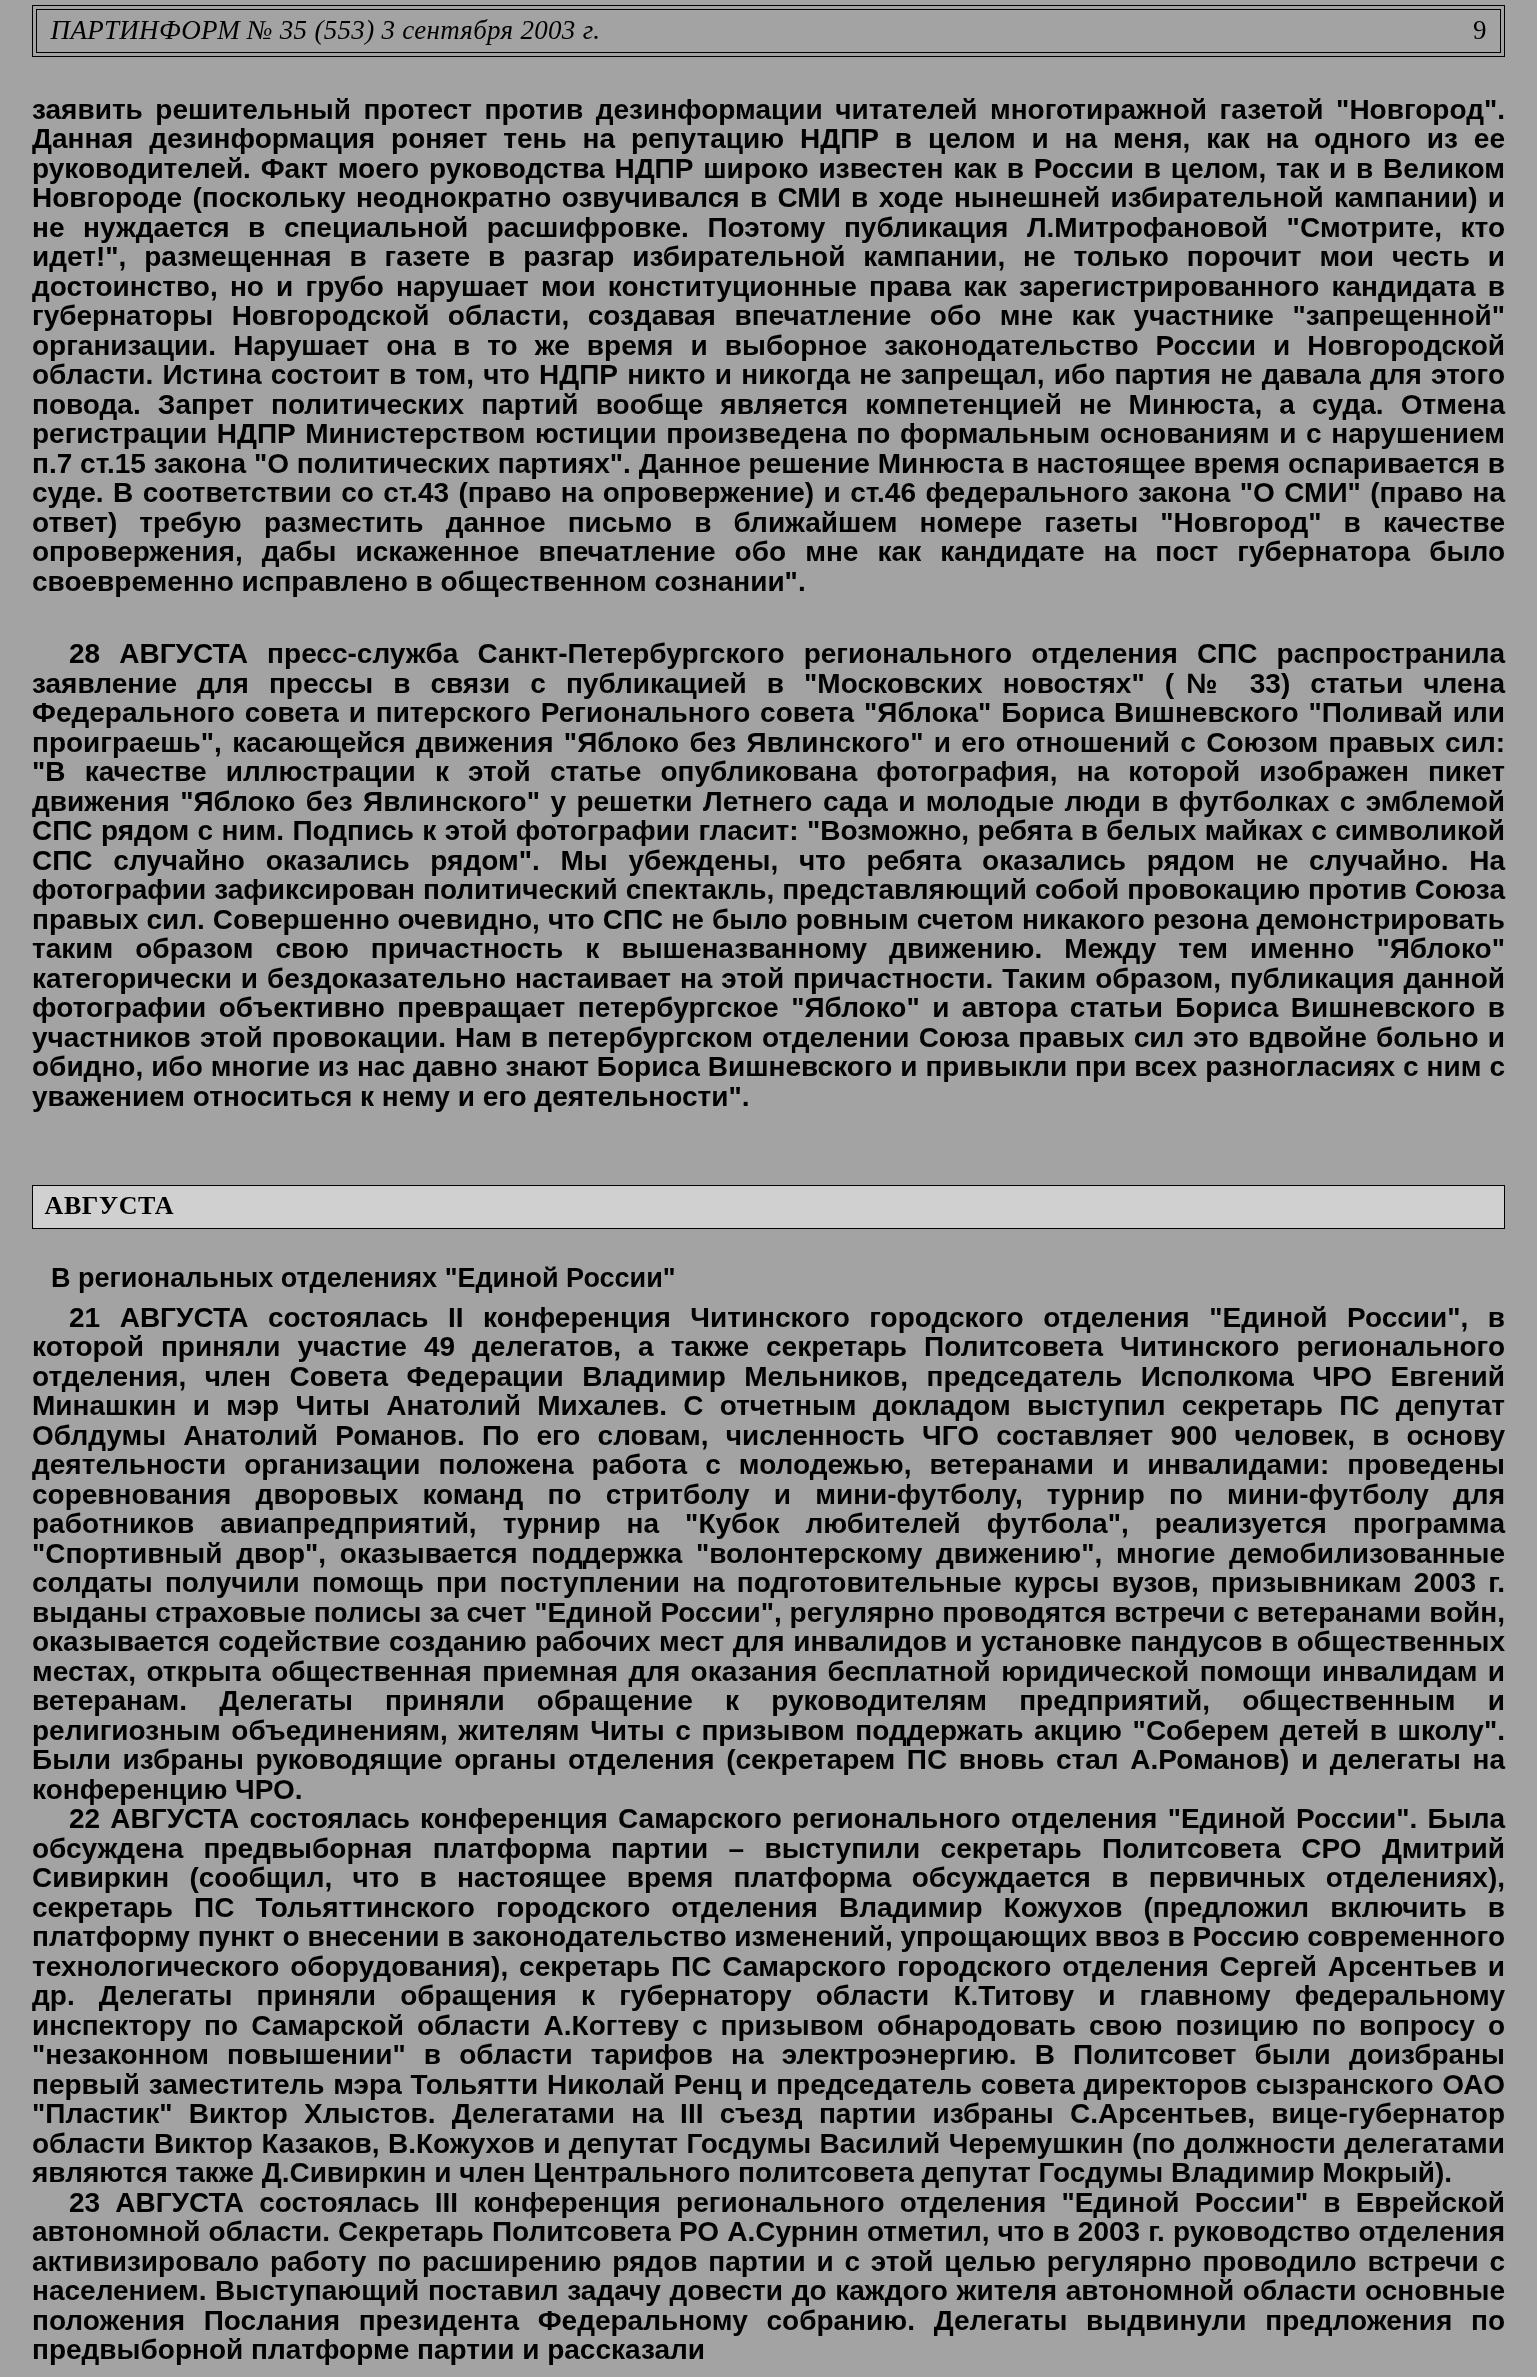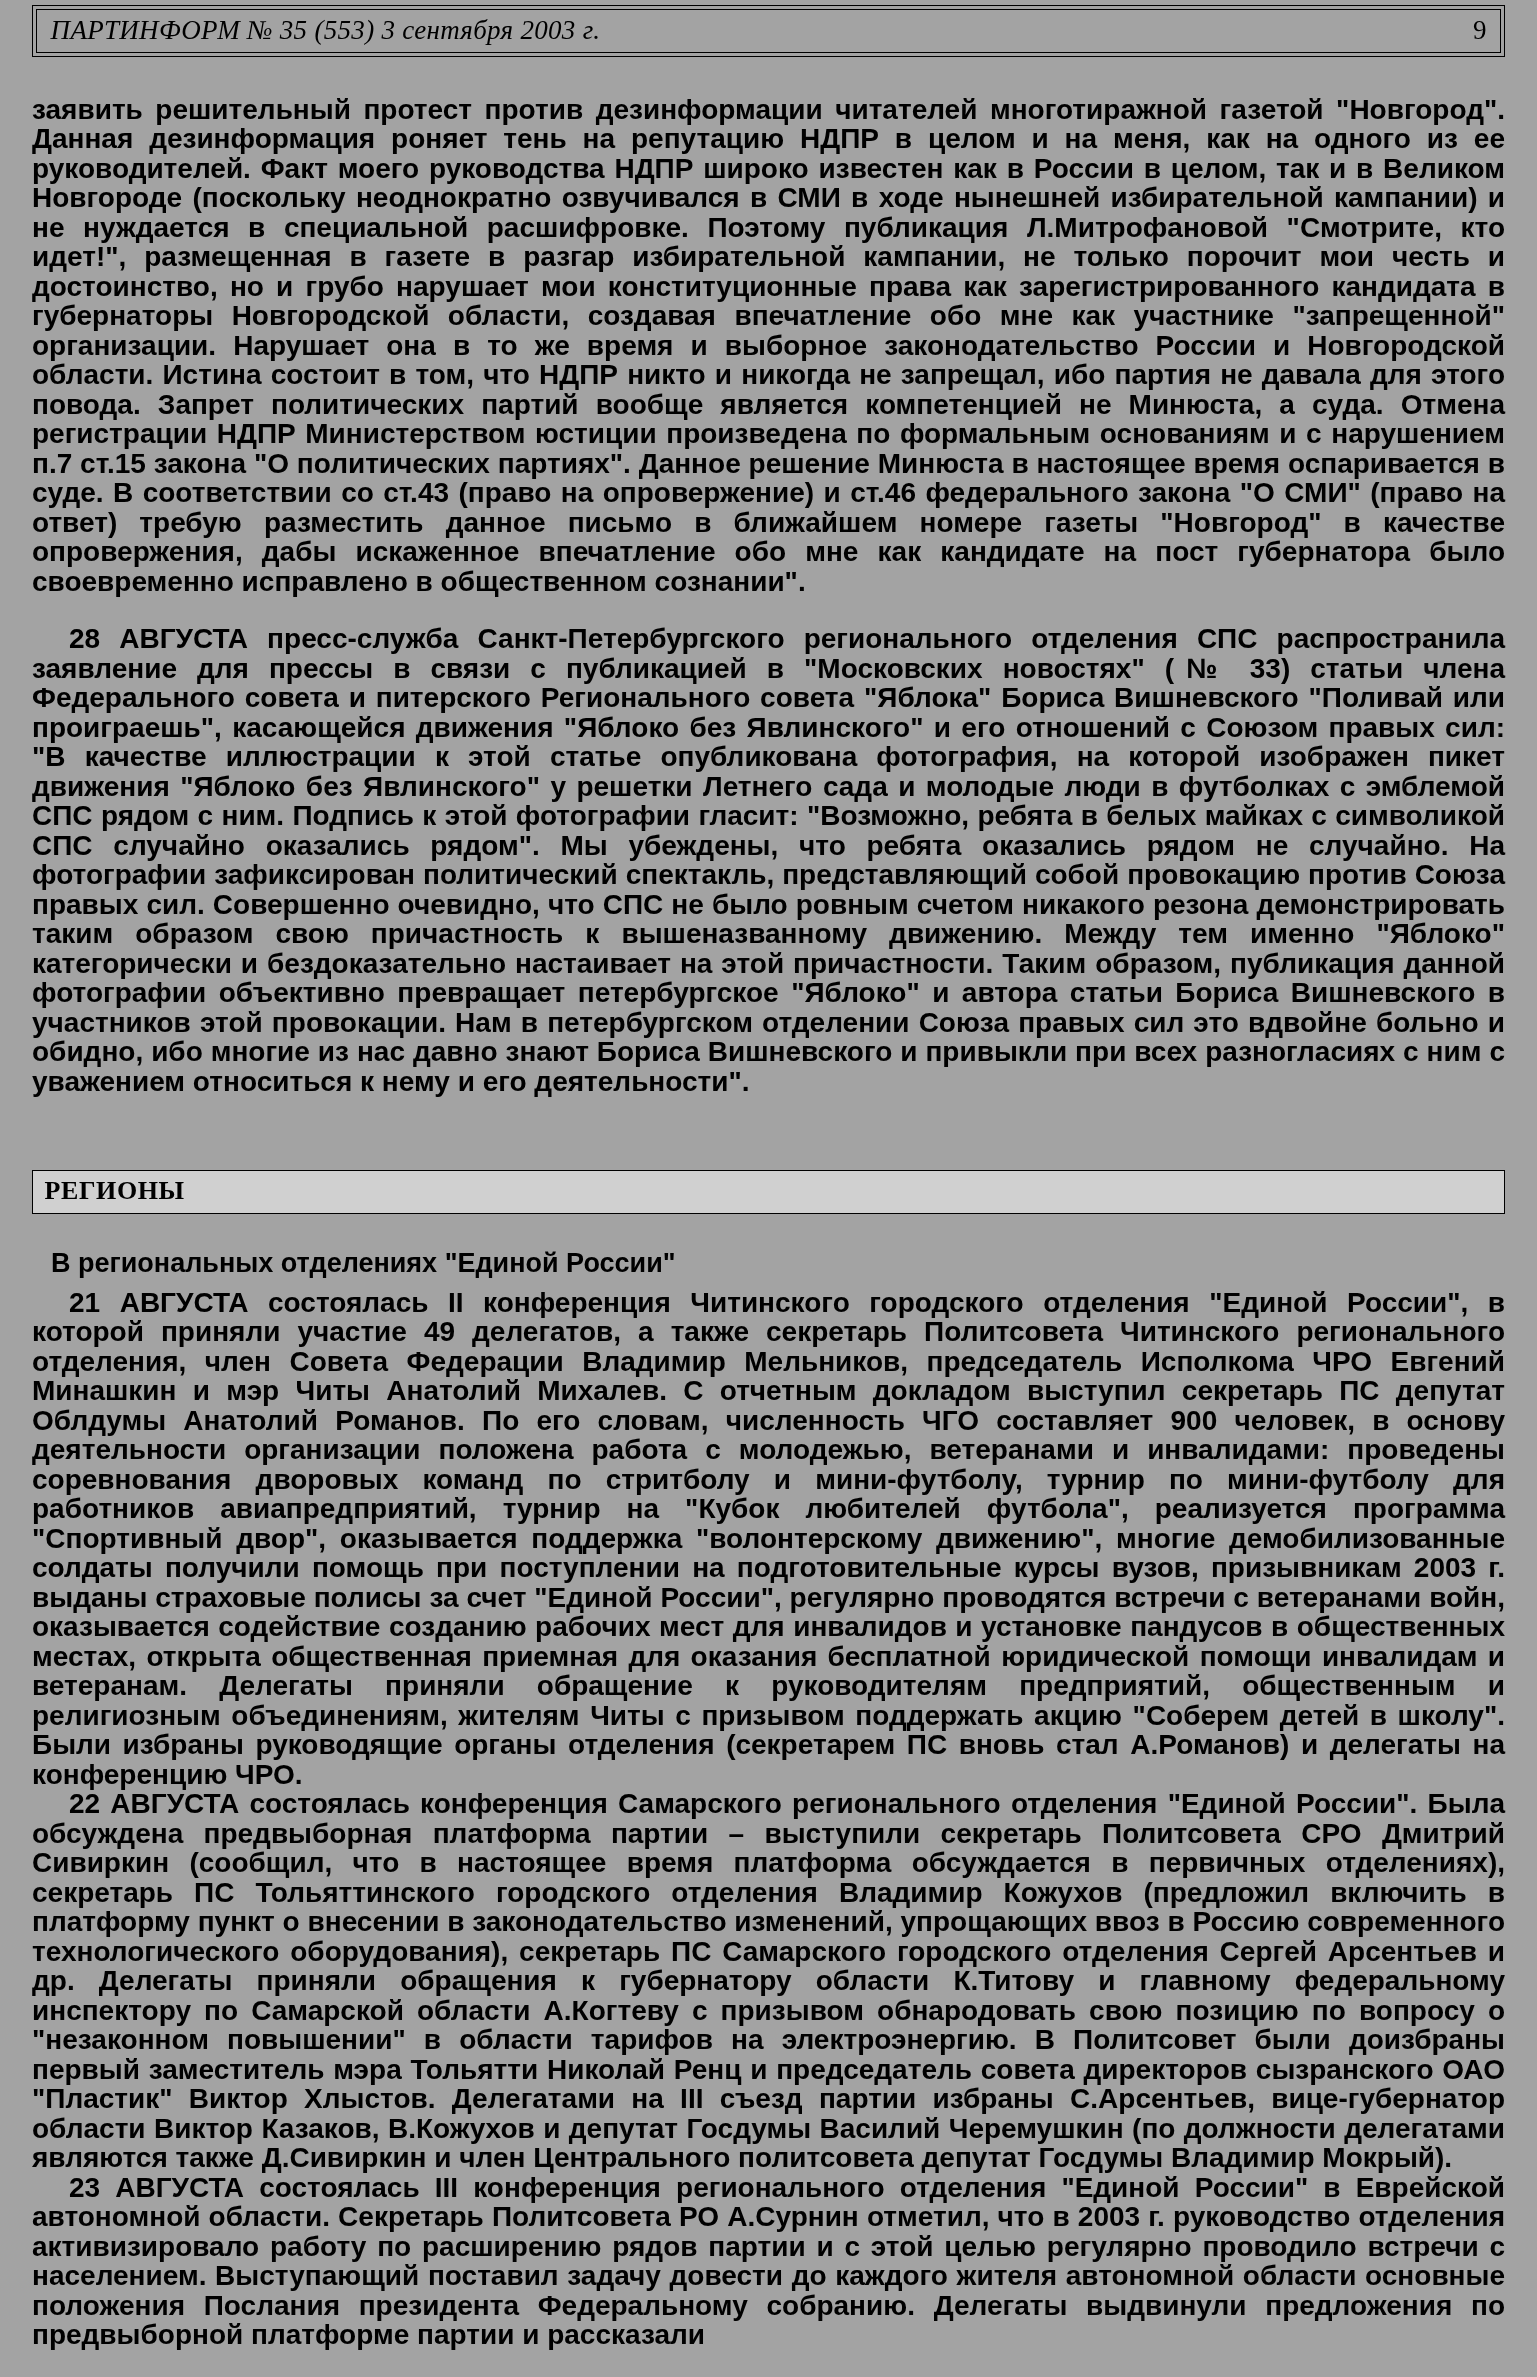--- a/index.html
+++ b/index.html
@@ -39,21 +39,21 @@
     font-size: 27px;
   }
   
   .body-text p {
     font-size: 28px;
     line-height: 29.5px;
     text-align: justify;
   }
   p.bold { font-weight: bold; }
   p.indent { text-indent: 37px; }
-  .para-gap { margin-top: 28px; }
+  .para-gap { margin-top: 43px; }
   
   .section-banner {
     margin-top: 74px;
     background: var(--banner-bg, #d0d0d0);
     border: 1.3px solid #000;
     padding: 5.1px 11.5px 6.4px 11.5px;
   }
   .section-banner span {
     font-family: "Liberation Serif", "DejaVu Serif", serif;
     font-weight: bold;
@@ -81,21 +81,21 @@
     </div>
   </header>
 
   <main class="body-text">
 
     <p class="bold">заявить решительный протест против дезинформации читателей многотиражной газетой "Новгород". Данная дезинформация роняет тень на репутацию НДПР в целом и на меня, как на одного из ее руководителей. Факт моего руководства НДПР широко известен как в России в целом, так и в Великом Новгороде (поскольку неоднократно озвучивался в СМИ в ходе нынешней избирательной кампании) и не нуждается в специальной расшифровке. Поэтому публикация Л.Митрофановой "Смотрите, кто идет!", размещенная в газете в разгар избирательной кампании, не только порочит мои честь и достоинство, но и грубо нарушает мои конституционные права как зарегистрированного кандидата в губернаторы Новгородской области, создавая впечатление обо мне как участнике "запрещенной" организации. Нарушает она в то же время и выборное законодательство России и Новгородской области. Истина состоит в том, что НДПР никто и никогда не запрещал, ибо партия не давала для этого повода. Запрет политических партий вообще является компетенцией не Минюста, а суда. Отмена регистрации НДПР Министерством юстиции произведена по формальным основаниям и с нарушением п.7 ст.15 закона "О политических партиях". Данное решение Минюста в настоящее время оспаривается в суде. В соответствии со ст.43 (право на опровержение) и ст.46 федерального закона "О СМИ" (право на ответ) требую разместить данное письмо в ближайшем номере газеты "Новгород" в качестве опровержения, дабы искаженное впечатление обо мне как кандидате на пост губернатора было своевременно исправлено в общественном сознании".</p>
 
     <p class="bold indent para-gap">28 АВГУСТА пресс-служба Санкт-Петербургского регионального отделения СПС распространила заявление для прессы в связи с публикацией в "Московских новостях" (№ 33) статьи члена Федерального совета и питерского Регионального совета "Яблока" Бориса Вишневского "Поливай или проиграешь", касающейся движения "Яблоко без Явлинского" и его отношений с Союзом правых сил: "В качестве иллюстрации к этой статье опубликована фотография, на которой изображен пикет движения "Яблоко без Явлинского" у решетки Летнего сада и молодые люди в футболках с эмблемой СПС рядом с ним. Подпись к этой фотографии гласит: "Возможно, ребята в белых майках с символикой СПС случайно оказались рядом". Мы убеждены, что ребята оказались рядом не случайно. На фотографии зафиксирован политический спектакль, представляющий собой провокацию против Союза правых сил. Совершенно очевидно, что СПС не было ровным счетом никакого резона демонстрировать таким образом свою причастность к вышеназванному движению. Между тем именно "Яблоко" категорически и бездоказательно настаивает на этой причастности. Таким образом, публикация данной фотографии объективно превращает петербургское "Яблоко" и автора статьи Бориса Вишневского в участников этой провокации. Нам в петербургском отделении Союза правых сил это вдвойне больно и обидно, ибо многие из нас давно знают Бориса Вишневского и привыкли при всех разногласиях с ним с уважением относиться к нему и его деятельности".</p>
 
     <div class="section-banner">
-      <span>РЕГИОНЫ</span>
+      <span>АВГУСТА</span>
     </div>
 
     <h2 class="subsection-title">В региональных отделениях "Единой России"</h2>
 
     <div class="subsection-body">
       <p class="indent">21 АВГУСТА состоялась II конференция Читинского городского отделения "Единой России", в которой приняли участие 49 делегатов, а также секретарь Политсовета Читинского регионального отделения, член Совета Федерации Владимир Мельников, председатель Исполкома ЧРО Евгений Минашкин и мэр Читы Анатолий Михалев. С отчетным докладом выступил секретарь ПС депутат Облдумы Анатолий Романов. По его словам, численность ЧГО составляет 900 человек, в основу деятельности организации положена работа с молодежью, ветеранами и инвалидами: проведены соревнования дворовых команд по стритболу и мини-футболу, турнир по мини-футболу для работников авиапредприятий, турнир на "Кубок любителей футбола", реализуется программа "Спортивный двор", оказывается поддержка "волонтерскому движению", многие демобилизованные солдаты получили помощь при поступлении на подготовительные курсы вузов, призывникам 2003 г. выданы страховые полисы за счет "Единой России", регулярно проводятся встречи с ветеранами войн, оказывается содействие созданию рабочих мест для инвалидов и установке пандусов в общественных местах, открыта общественная приемная для оказания бесплатной юридической помощи инвалидам и ветеранам. Делегаты приняли обращение к руководителям предприятий, общественным и религиозным объединениям, жителям Читы с призывом поддержать акцию "Соберем детей в школу". Были избраны руководящие органы отделения (секретарем ПС вновь стал А.Романов) и делегаты на конференцию ЧРО.</p>
 
       <p class="indent">22 АВГУСТА состоялась конференция Самарского регионального отделения "Единой России". Была обсуждена предвыборная платформа партии – выступили секретарь Политсовета СРО Дмитрий Сивиркин (сообщил, что в настоящее время платформа обсуждается в первичных отделениях), секретарь ПС Тольяттинского городского отделения Владимир Кожухов (предложил включить в платформу пункт о внесении в законодательство изменений, упрощающих ввоз в Россию современного технологического оборудования), секретарь ПС Самарского городского отделения Сергей Арсентьев и др. Делегаты приняли обращения к губернатору области К.Титову и главному федеральному инспектору по Самарской области А.Когтеву с призывом обнародовать свою позицию по вопросу о "незаконном повышении" в области тарифов на электроэнергию. В Политсовет были доизбраны первый заместитель мэра Тольятти Николай Ренц и председатель совета директоров сызранского ОАО "Пластик" Виктор Хлыстов. Делегатами на III съезд партии избраны С.Арсентьев, вице-губернатор области Виктор Казаков, В.Кожухов и депутат Госдумы Василий Черемушкин (по должности делегатами являются также Д.Сивиркин и член Центрального политсовета депутат Госдумы Владимир Мокрый).</p>
 
       <p class="indent">23 АВГУСТА состоялась III конференция регионального отделения "Единой России" в Еврейской автономной области. Секретарь Политсовета РО А.Сурнин отметил, что в 2003 г. руководство отделения активизировало работу по расширению рядов партии и с этой целью регулярно проводило встречи с населением. Выступающий поставил задачу довести до каждого жителя автономной области основные положения Послания президента Федеральному собранию. Делегаты выдвинули предложения по предвыборной платформе партии и рассказали</p>

